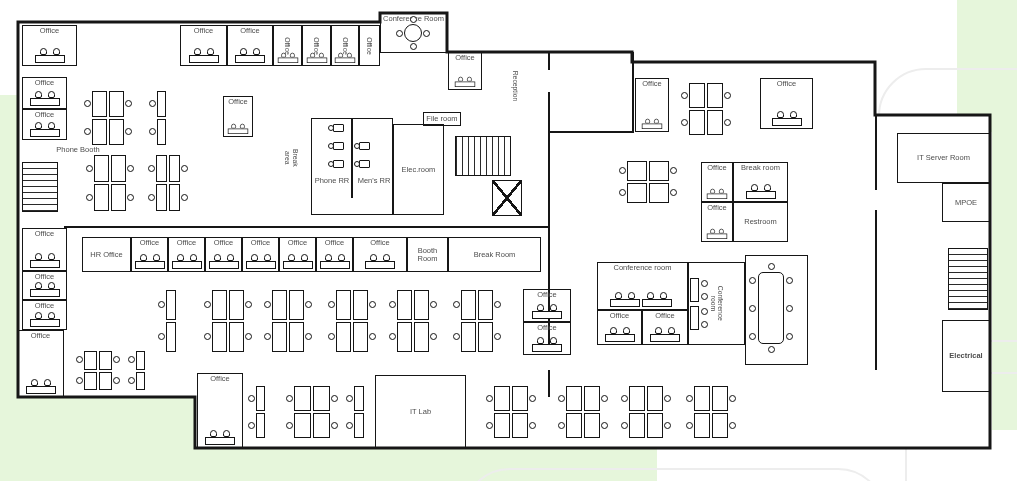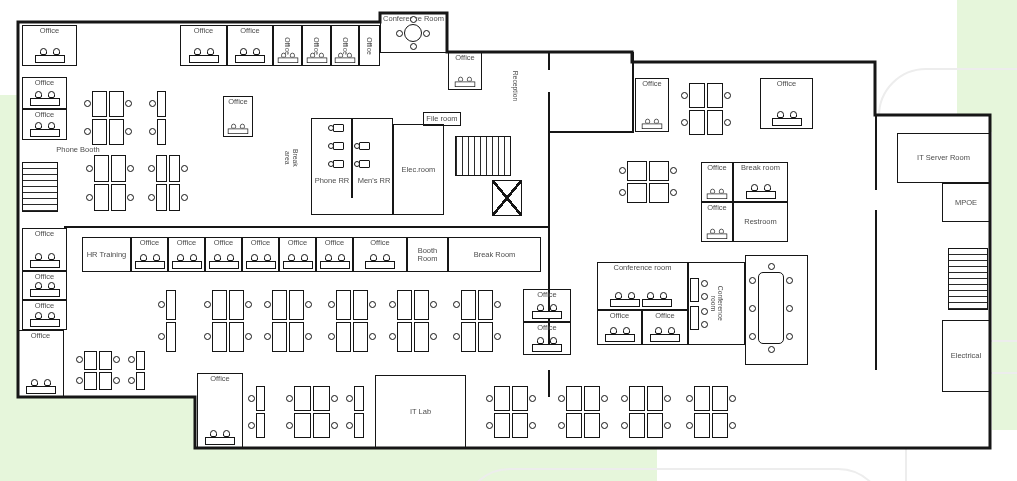--- a/index.html
+++ b/index.html
@@ -201,21 +201,21 @@
     <div class="room nb" style="left: 356px; top: 176px; width: 36px; height: 22px;">
       <span class="rlabel">Men's RR</span>
     </div>
     <div class="room" style="left: 393px; top: 124px; width: 51px; height: 91px;">
       <span class="rlabel c">Elec.room</span>
     </div>
     <div class="room" style="left: 423px; top: 112px; width: 38px; height: 14px;">
       <span class="rlabel c">File room</span>
     </div>
     <div class="room" style="left: 82px; top: 237px; width: 49px; height: 35px;">
-      <span class="rlabel c">HR Training</span>
+      <span class="rlabel c">HR Office</span>
     </div>
     <div class="room" style="left: 131px; top: 237px; width: 37px; height: 35px;">
       <span class="rlabel">Office</span>
       <span class="odesk">
         <i class="c1"></i>
         <i class="c2"></i>
         <b></b>
       </span>
     </div>
     <div class="room" style="left: 168px; top: 237px; width: 37px; height: 35px;">
@@ -376,21 +376,21 @@
     </div>
     <div class="room" style="left: 375px; top: 375px; width: 91px; height: 73px;">
       <span class="rlabel c">IT Lab</span>
     </div>
     <div class="room" style="left: 897px; top: 133px; width: 93px; height: 50px;">
       <span class="rlabel c">IT Server Room</span>
     </div>
     <div class="room" style="left: 942px; top: 183px; width: 48px; height: 39px;">
       <span class="rlabel c">MPOE</span>
     </div>
-    <div class="room" style="left: 942px; top: 320px; width: 48px; height: 72px;">
+    <div class="room" style="left: 942px; top: 320px; width: 48px; height: 72px; font-weight: bold;">
       <span class="rlabel c">Electrical</span>
     </div>
     <div class="cluster" style="left: 83px; top: 88px; width: 50px; height: 60px;">
       <span class="desk" style="left: 9px; top: 3px; width: 15px; height: 26px;">
         <span class="ch l"></span>
       </span>
       <span class="desk" style="left: 26px; top: 3px; width: 15px; height: 26px;">
         <span class="ch r"></span>
       </span>
       <span class="desk" style="left: 9px; top: 31px; width: 15px; height: 26px;">

